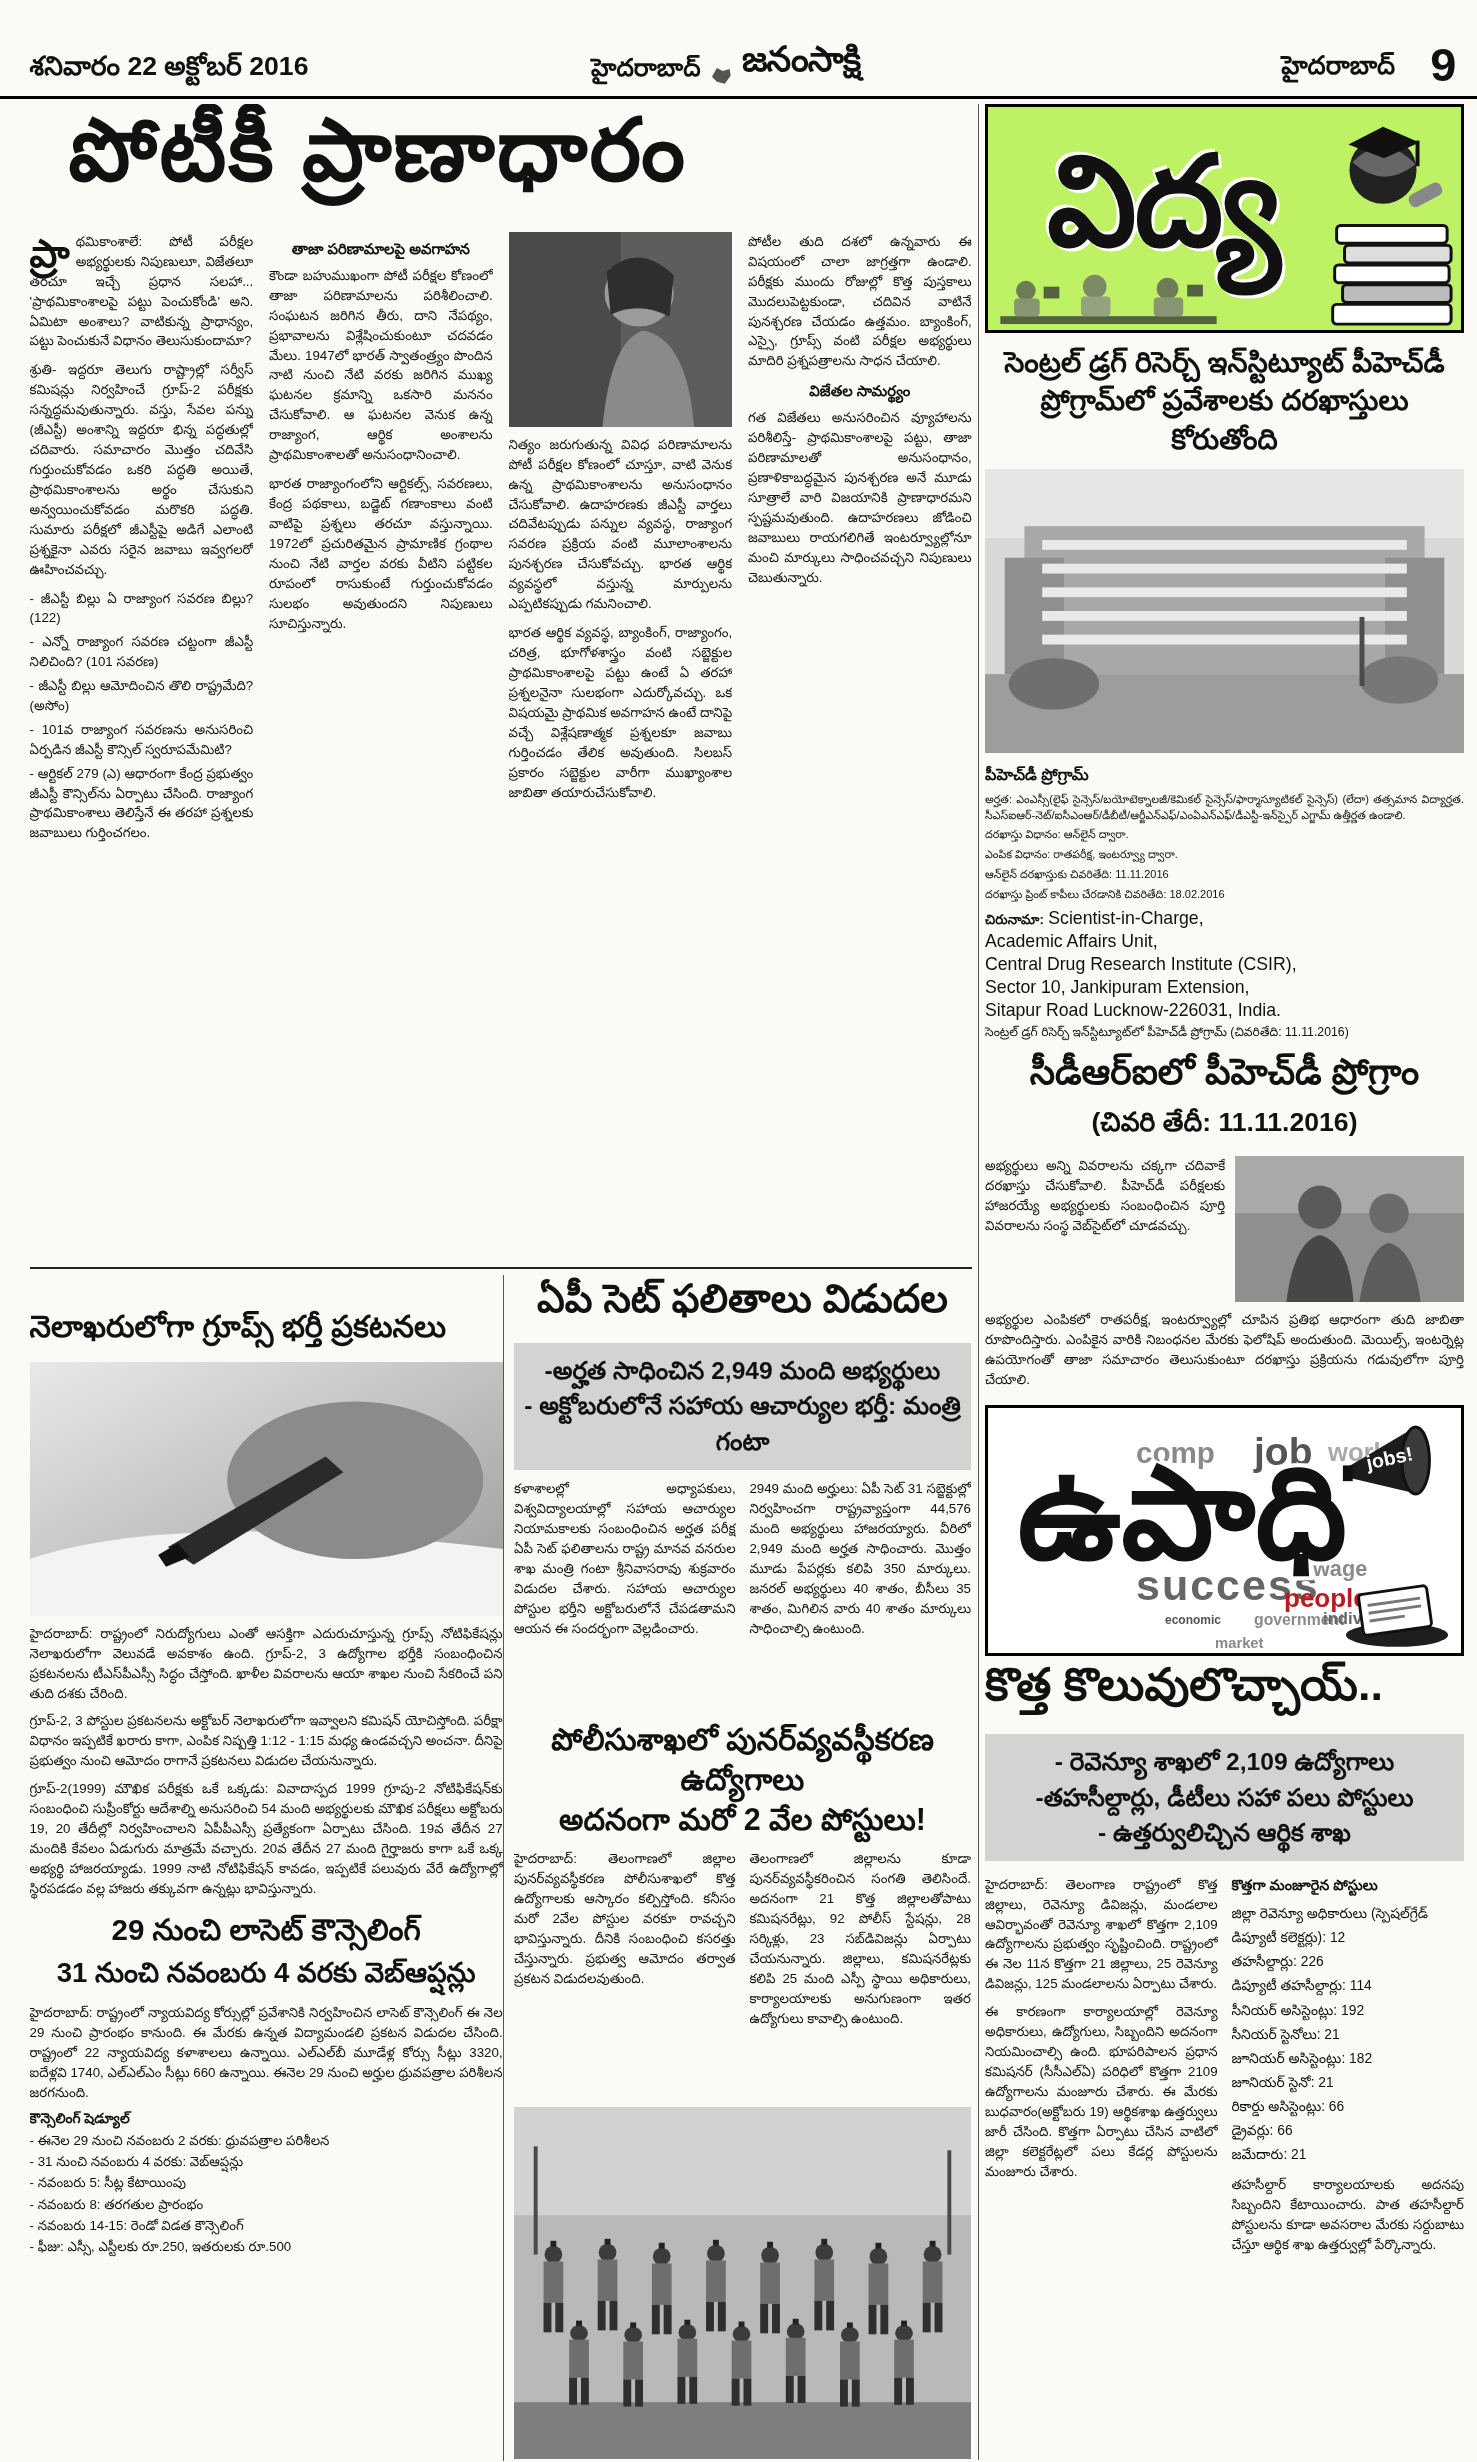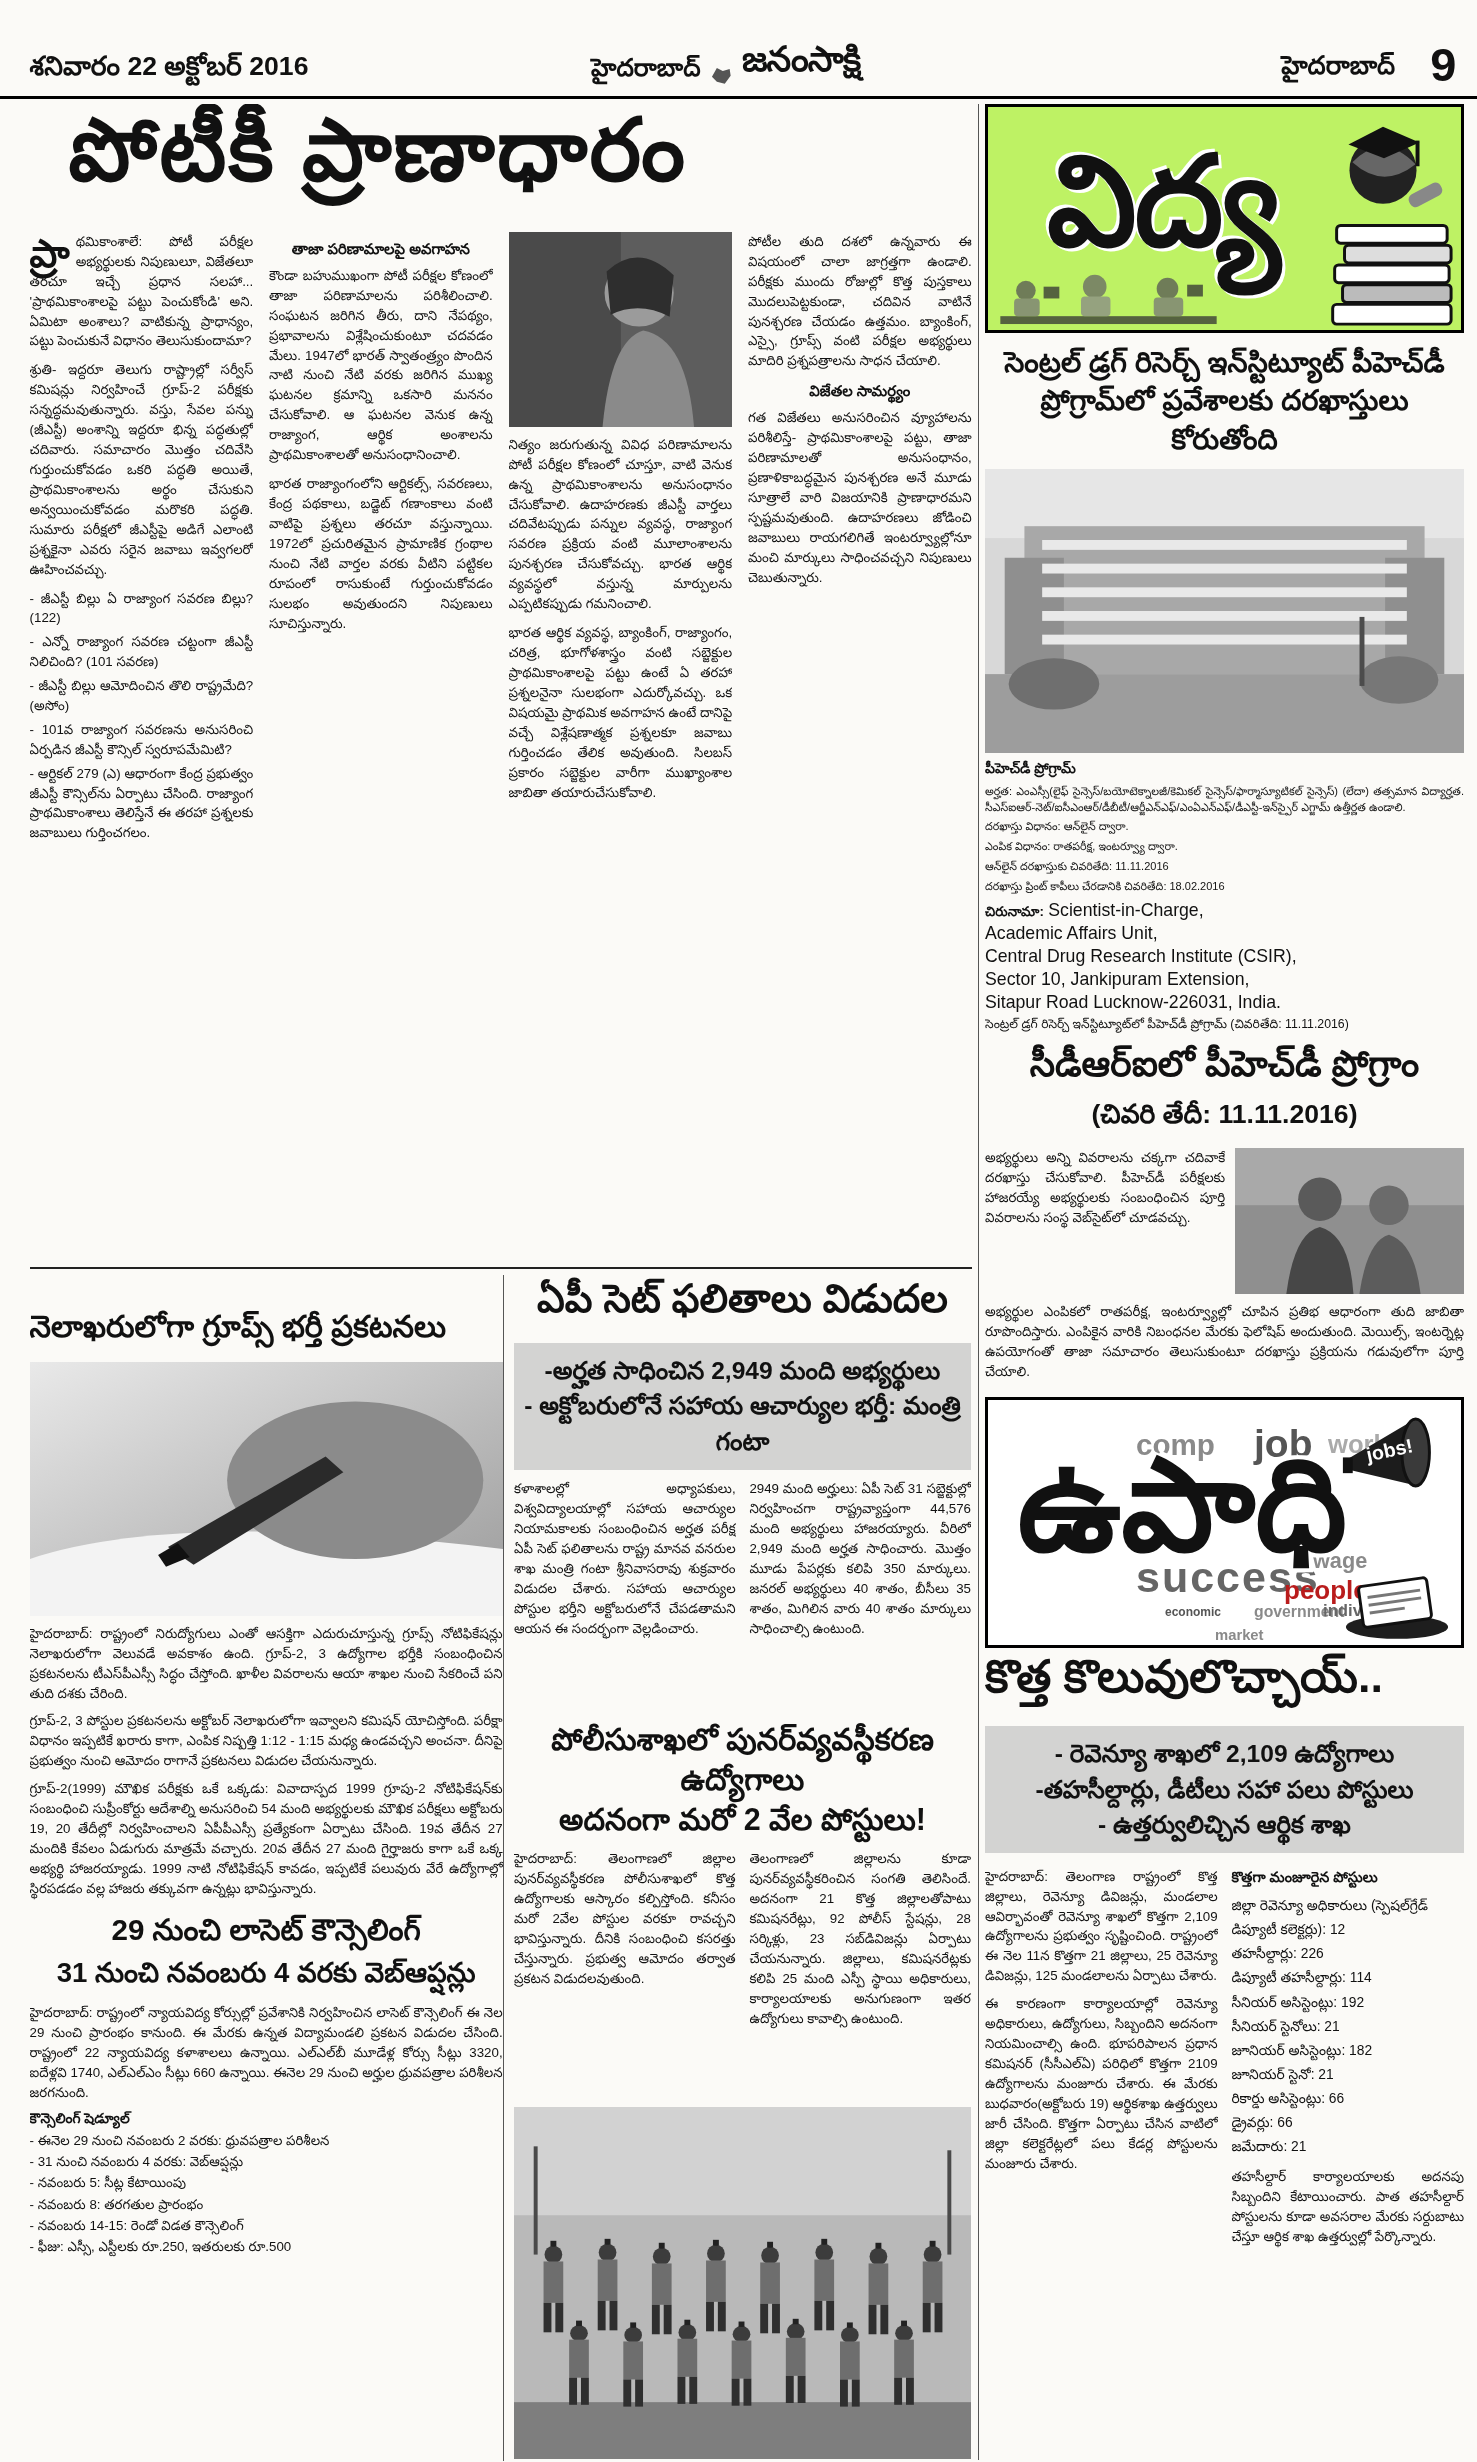--- a/index.html
+++ b/index.html
@@ -38,21 +38,21 @@
 
   
   #right-col { position:absolute; left:985px; top:104px; width:479px; height:2356px; overflow:hidden; }
   #vidya-banner { position:relative; border:3px solid #000; height:229px; background:#bef264; overflow:hidden; }
   #vidya-title { position:absolute; left:59px; top:21.7px; font-size:126px; font-weight:900; letter-spacing:-2px;
                  text-shadow: 3px 3px 0 #fff, -3px -3px 0 #fff; }
   #vidya-deco-right { position:absolute; right:3.9px; top:3.9px; }
   #vidya-deco-kids { position:absolute; left:11.8px; bottom:3.9px; opacity:.75; }
   #vidya-sub { margin-top:9.9px; text-align:center; font-size:28.6px; font-weight:bold; line-height:1.35; }
   #building-photo { width:100%; height:284px; margin-top:9.9px; }
-  .vd-program-title { font-weight:bold; font-size:14px; margin-top:7px; }
+  .vd-program-title { font-weight:bold; font-size:16px; margin-top:13px; }
   .vd-line { font-size:11px; line-height:1.45; text-align:justify; margin-top:4px; }
   .addr-label { font-size:13.3px; font-weight:bold; }
   .addr-line { font-family:"Liberation Sans", sans-serif; font-size:17.7px; line-height:1.3; color:#111; }
   .addr-suffix { font-size:12.3px; line-height:1.4; margin-top:2px; text-align:justify; }
   #cdri-headline { text-align:center; font-size:36px; font-weight:900; margin-top:9.9px; }
   #cdri-deadline { text-align:center; font-size:26.6px; font-weight:900; margin-top:5.9px; }
   #vidya-bottom-row { display:flex; gap:9.9px; margin-top:11.8px; }
   #vidya-side-text { flex:1; font-size:13.3px; line-height:1.5; text-align:justify; }
   #students-photo { width:229px; height:146px; flex:none; }
   #vidya-bottom-text { font-size:13.3px; line-height:1.5; text-align:justify; margin-top:7.9px; }

